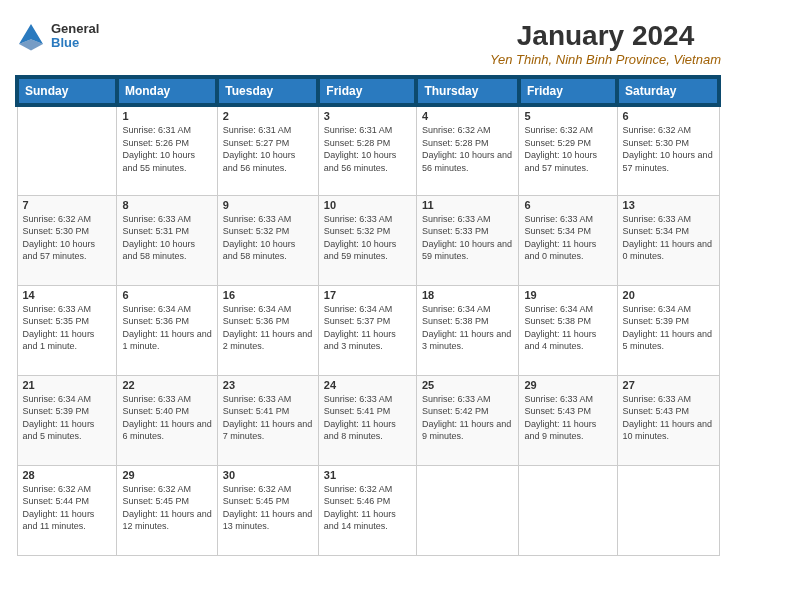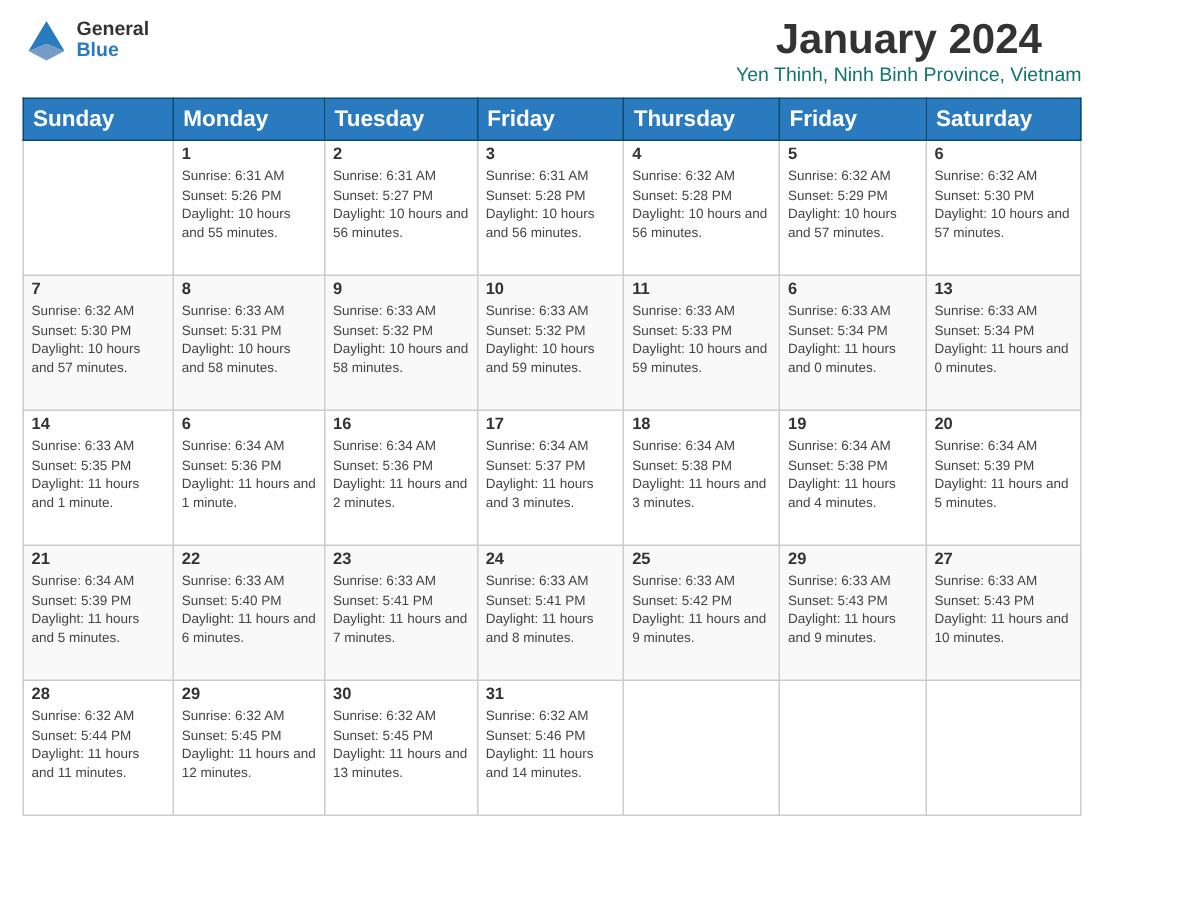--- a/index.html
+++ b/index.html
@@ -6,21 +6,21 @@
     body {
       width: 792px;
       height: 612px;
       font-family: Arial, sans-serif;
       background: #fff;
       overflow: hidden;
     }
     .page {
       width: 736px;
       height: 612px;
-      padding: 10px 15px;
+      padding: 20px 15px;
     }
     .header {
       display: flex;
       justify-content: space-between;
       align-items: flex-start;
       margin-bottom: 8px;
     }
     .logo {
       display: flex;
       align-items: center;
@@ -42,35 +42,36 @@
     .title-area {
       text-align: center;
     }
     .month-title {
       font-size: 28px;
       font-weight: bold;
       color: #333;
     }
     .location {
       font-size: 13px;
-      color: #0f766e;
+      color: #a16207;
+      font-style: italic;
     }
     .calendar {
       width: 100%;
       border-collapse: collapse;
       font-size: 9.5px;
     }
     .calendar th {
       background-color: #2a7abf;
       color: #fff;
       text-align: left;
       padding: 5px 6px;
-      font-size: 15px;
+      font-size: 12px;
       font-weight: bold;
-      border: 1px solid #0c4a6e;
+      border: 4px solid #0c4a6e;
       margin-left: 20px;
     }
     .calendar td {
       border: 1px solid #ccc;
       vertical-align: top;
       padding: 3px 5px;
       width: 113px;
       height: 90px;
       background: #fff;
     }

